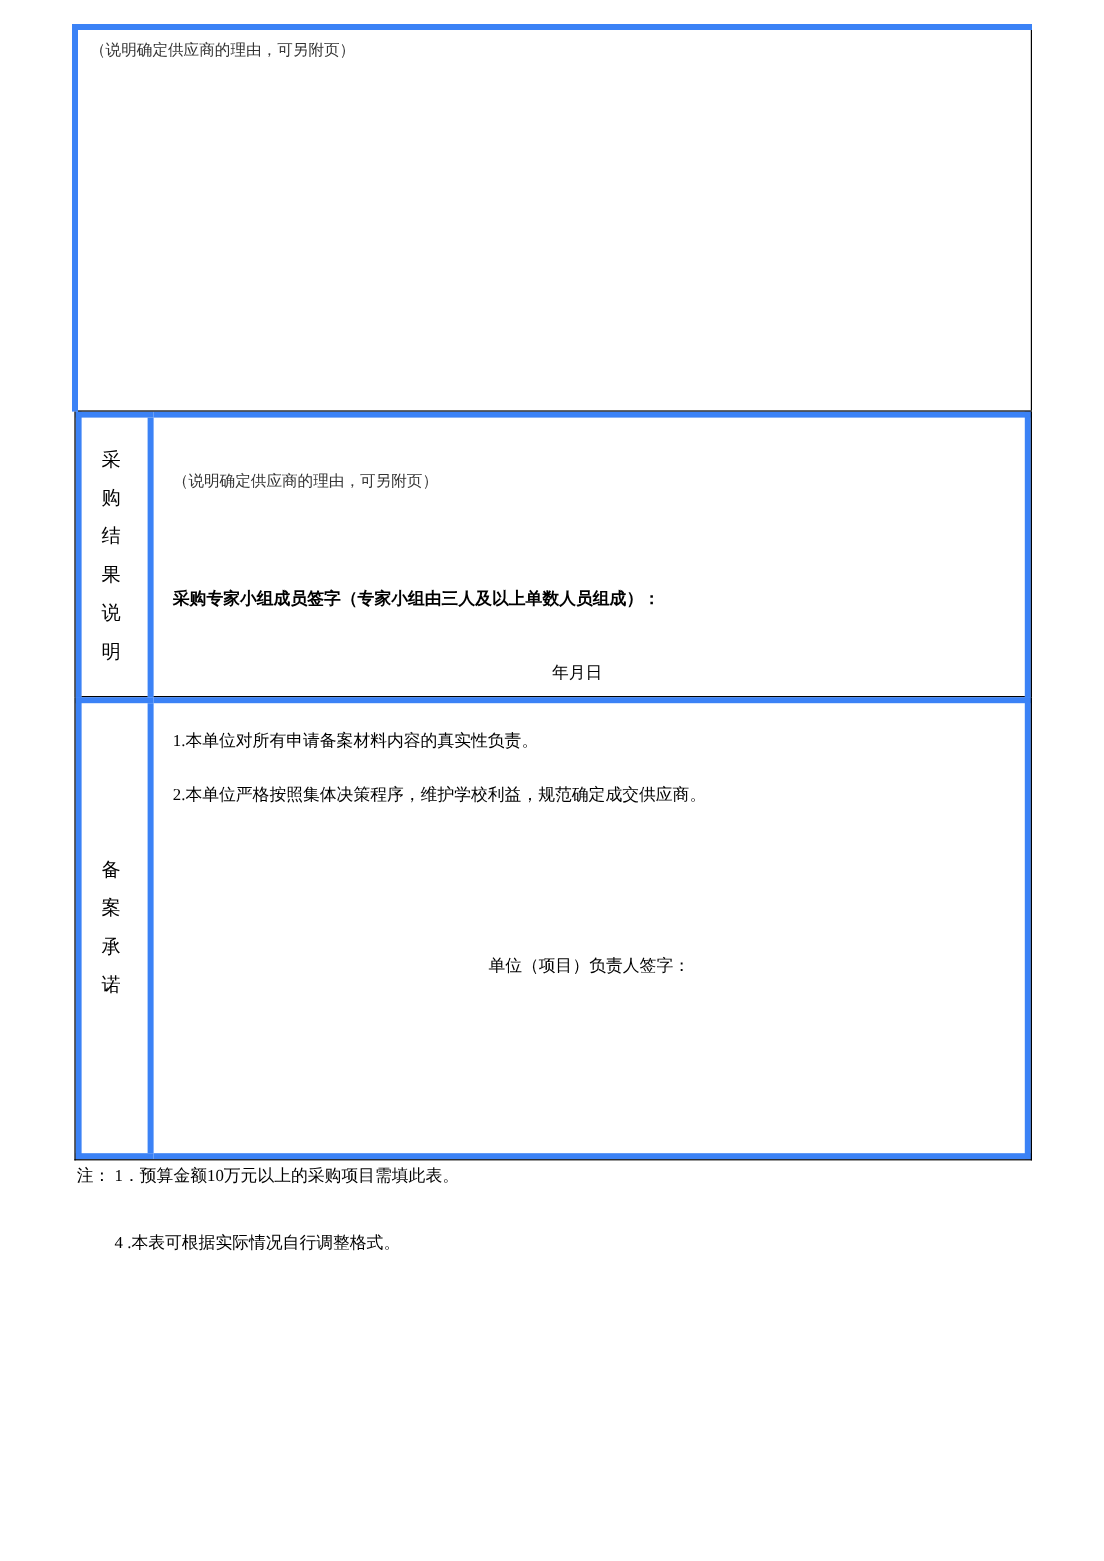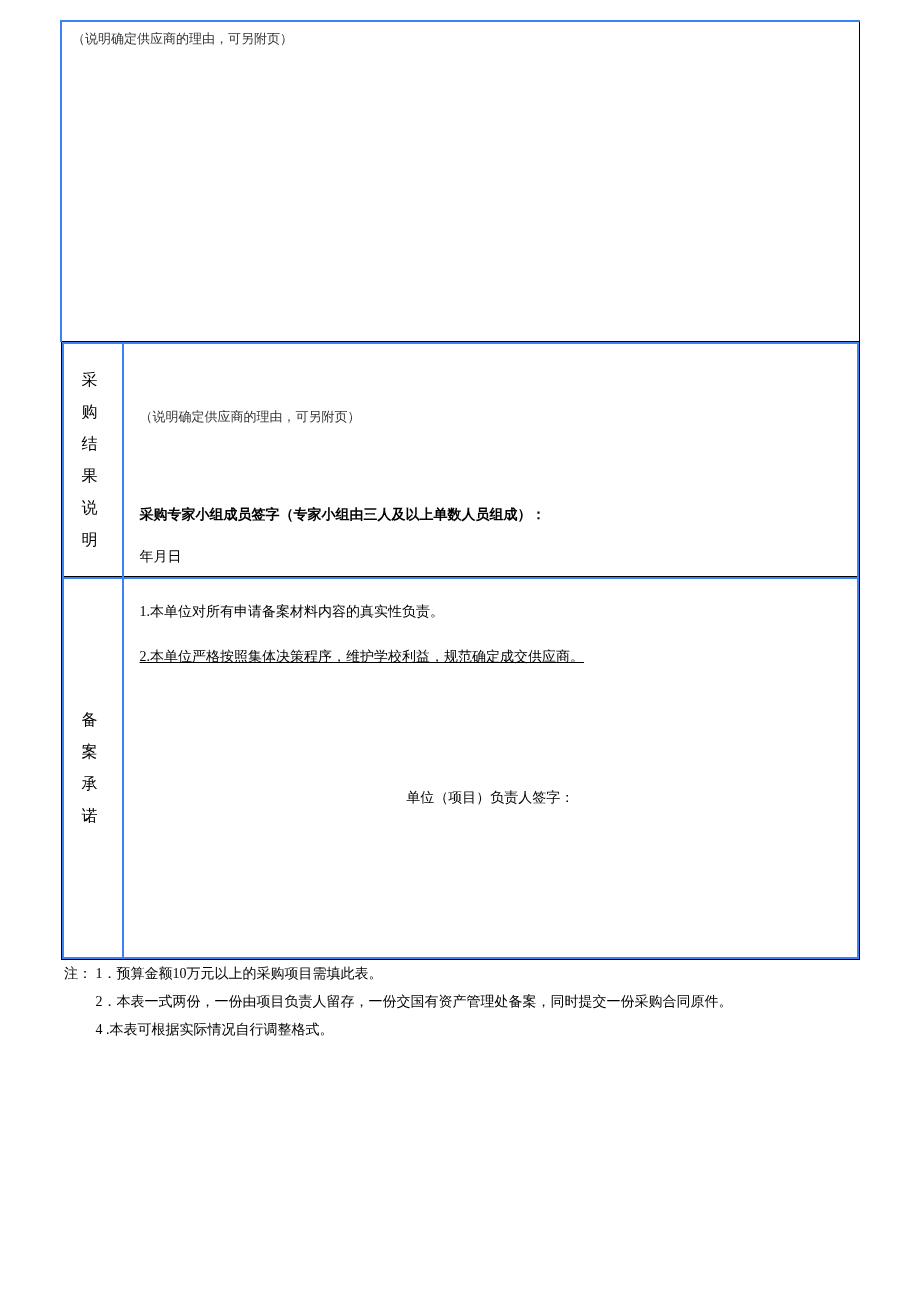--- a/index.html
+++ b/index.html
@@ -18,21 +18,21 @@
       padding: 20px 60px 40px 60px;
     }
 
     .main-table {
       width: 100%;
       border-collapse: collapse;
       border: 1px solid #000;
     }
 
     .main-table td {
-      border: 2px solid #3b82f6;
+      border: 5px solid #3b82f6;
       vertical-align: top;
       padding: 8px 10px;
     }
 
     .content-cell {
       padding: 10px 16px;
       vertical-align: top;
     }
 
     .row-result {
@@ -93,21 +93,21 @@
               <span class="vert-char">明</span>
             </div>
           </td>
           <td style="border-bottom:1px solid #000; vertical-align:bottom; padding:16px 16px 10px 16px;">
             <div style="margin-bottom: 60px;">
               <p style="font-size:13px; color:#333;">（说明确定供应商的理由，可另附页）</p>
             </div>
             <div style="margin-top: 40px; font-weight: bold;">
               <p style="font-size:14px; margin-top: 80px;">采购专家小组成员签字（专家小组由三人及以上单数人员组成）：</p>
             </div>
-            <div style="text-align:left; margin-top: 24px; padding-right:20px;">
+            <div style="text-align:center; margin-top: 44px; padding-right:20px;">
               <span style="font-size:14px;">年月日</span>
             </div>
           </td>
         </tr>
       </tbody>
           </table>
     </td>
   </tr>
 
   <tr>
@@ -118,35 +118,34 @@
           <td style="width:60px; border-right:1px solid #000; vertical-align:middle; text-align:center; padding:20px 6px; height:380px;">
             <div class="vertical-label">
               <span class="vert-char">备</span>
               <span class="vert-char">案</span>
               <span class="vert-char">承</span>
               <span class="vert-char">诺</span>
             </div>
           </td>
           <td style="vertical-align:top; padding:20px 16px 0 16px;">
             <p style="margin-bottom:20px; line-height:1.8; font-size:14px;">1.本单位对所有申请备案材料内容的真实性负责。</p>
-            <p style="margin-bottom:20px; line-height:1.8; font-size:14px;text-decoration:underline;">2.本单位严格按照集体决策程序，维护学校利益，规范确定成交供应商。</p>
+            <p style="margin-bottom:20px; line-height:1.8; font-size:14px;">2.本单位严格按照集体决策程序，维护学校利益，规范确定成交供应商。</p>
             <div style="text-align:center; margin-top: 120px;">
               <span style="font-size:14px;">单位（项目）负责人签字：</span>
             </div>
           </td>
         </tr>
       </tbody>
           </table>
     </td>
   </tr>
 </tbody>
   </table>
 
 <div class="notes-section">
   <span>注：</span>
   <span>1．预算金额10万元以上的采购项目需填此表。</span>
   <br>
   <span style="display:inline-block; width:28px;"></span>
-  <span>2．本表一式两份，一份由项目负责人留存，一份交国有资产管理处备案，同时提交一份采购合同原件。</span>
   <br>
   <span style="display:inline-block; width:28px;"></span>
   <span>4      .本表可根据实际情况自行调整格式。</span>
 </div>
 
 </body></html>

